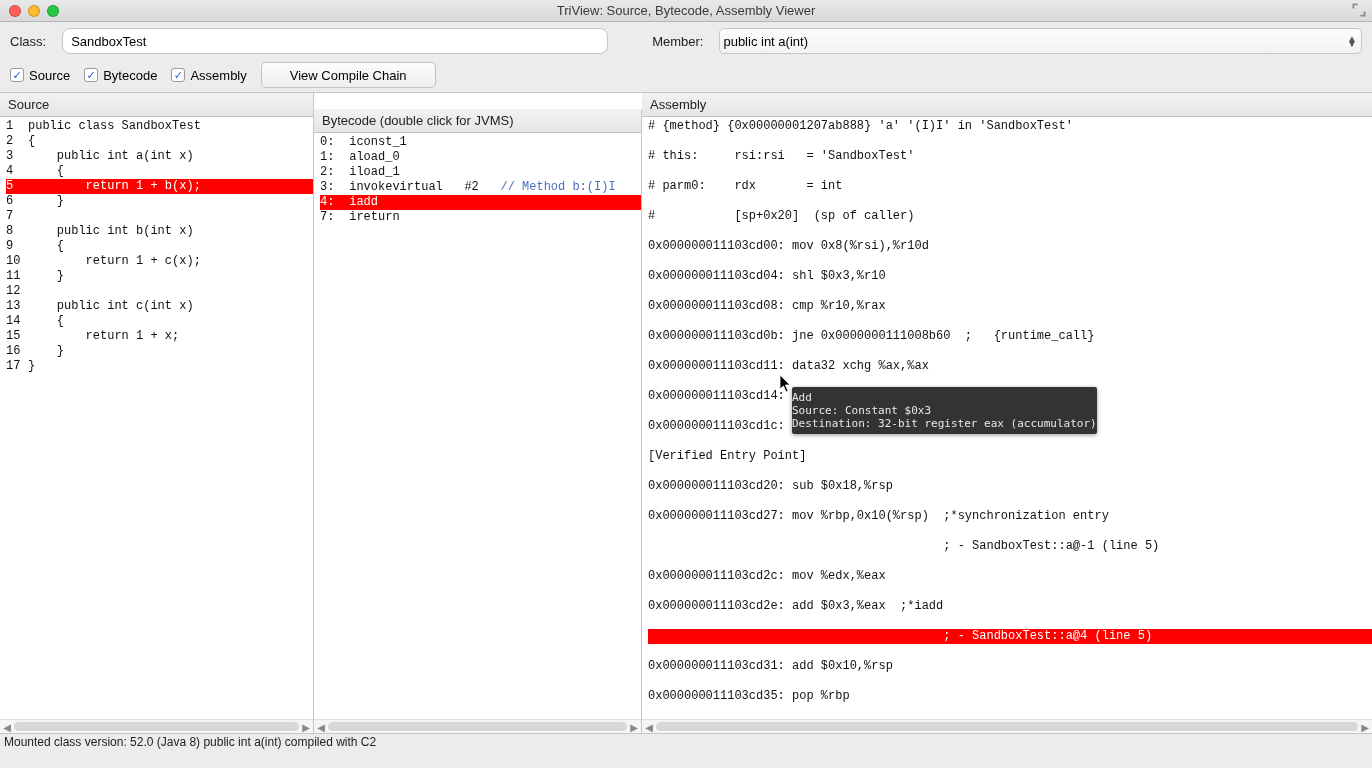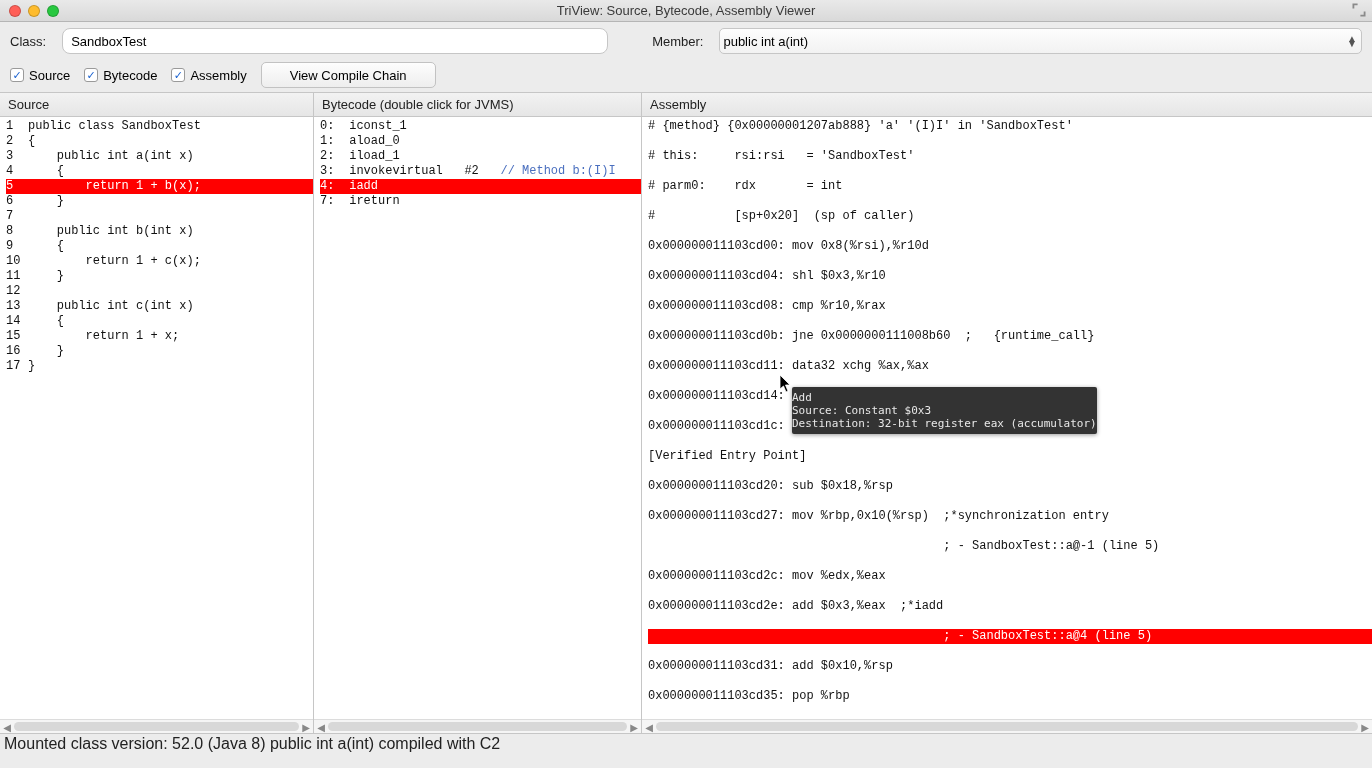--- a/index.html
+++ b/index.html
@@ -41,24 +41,24 @@
   .asm .red { background:#ff0000; color:#fff; display:block; height:15px; }
 
   .tooltip { position: absolute; background: #333; color: #e8e8e8; font-family: Menlo, Monaco, monospace; font-size: 11px; line-height: 13px; padding: 4px 0; border-radius: 2px; box-shadow: 0 1px 4px rgba(0,0,0,.4); white-space: pre; }
   .cursor { position: absolute; width: 14px; height: 18px; pointer-events: none; }
 
   .hscroll { height: 14px; background: #f5f5f5; border-top: 1px solid #dcdcdc; position: relative; }
   .hscroll .thumb { position:absolute; left:14px; right:14px; top:2px; bottom:2px; background:#d8d8d8; border-radius:5px; }
   .hscroll .arr { position:absolute; top:0; width:14px; height:14px; color:#888; display:flex; align-items:center; justify-content:center; font-size:10px;}
   .hscroll .arr.l { left:0;} .hscroll .arr.r { right:0;}
 
-  .status { height: 18px; background: #ececec; border-top: 1px solid #c6c6c6; font-size: 16px; color:#222; padding: 1px 4px; }
+  .status { height: 18px; background: #ececec; border-top: 1px solid #c6c6c6; font-size: 12px; color:#222; padding: 1px 4px; }
 
   #pane-source { width: 314px; }
-  #pane-bytecode { width: 328px; }
+  #pane-bytecode { width: 328px; margin-top: 16px; }
   #pane-assembly { flex: 1; }
 </style>
 </head>
 <body>
 
 <div class="titlebar">
   <div class="traffic">
     <div class="dot red"></div>
     <div class="dot yellow"></div>
     <div class="dot green"></div>

